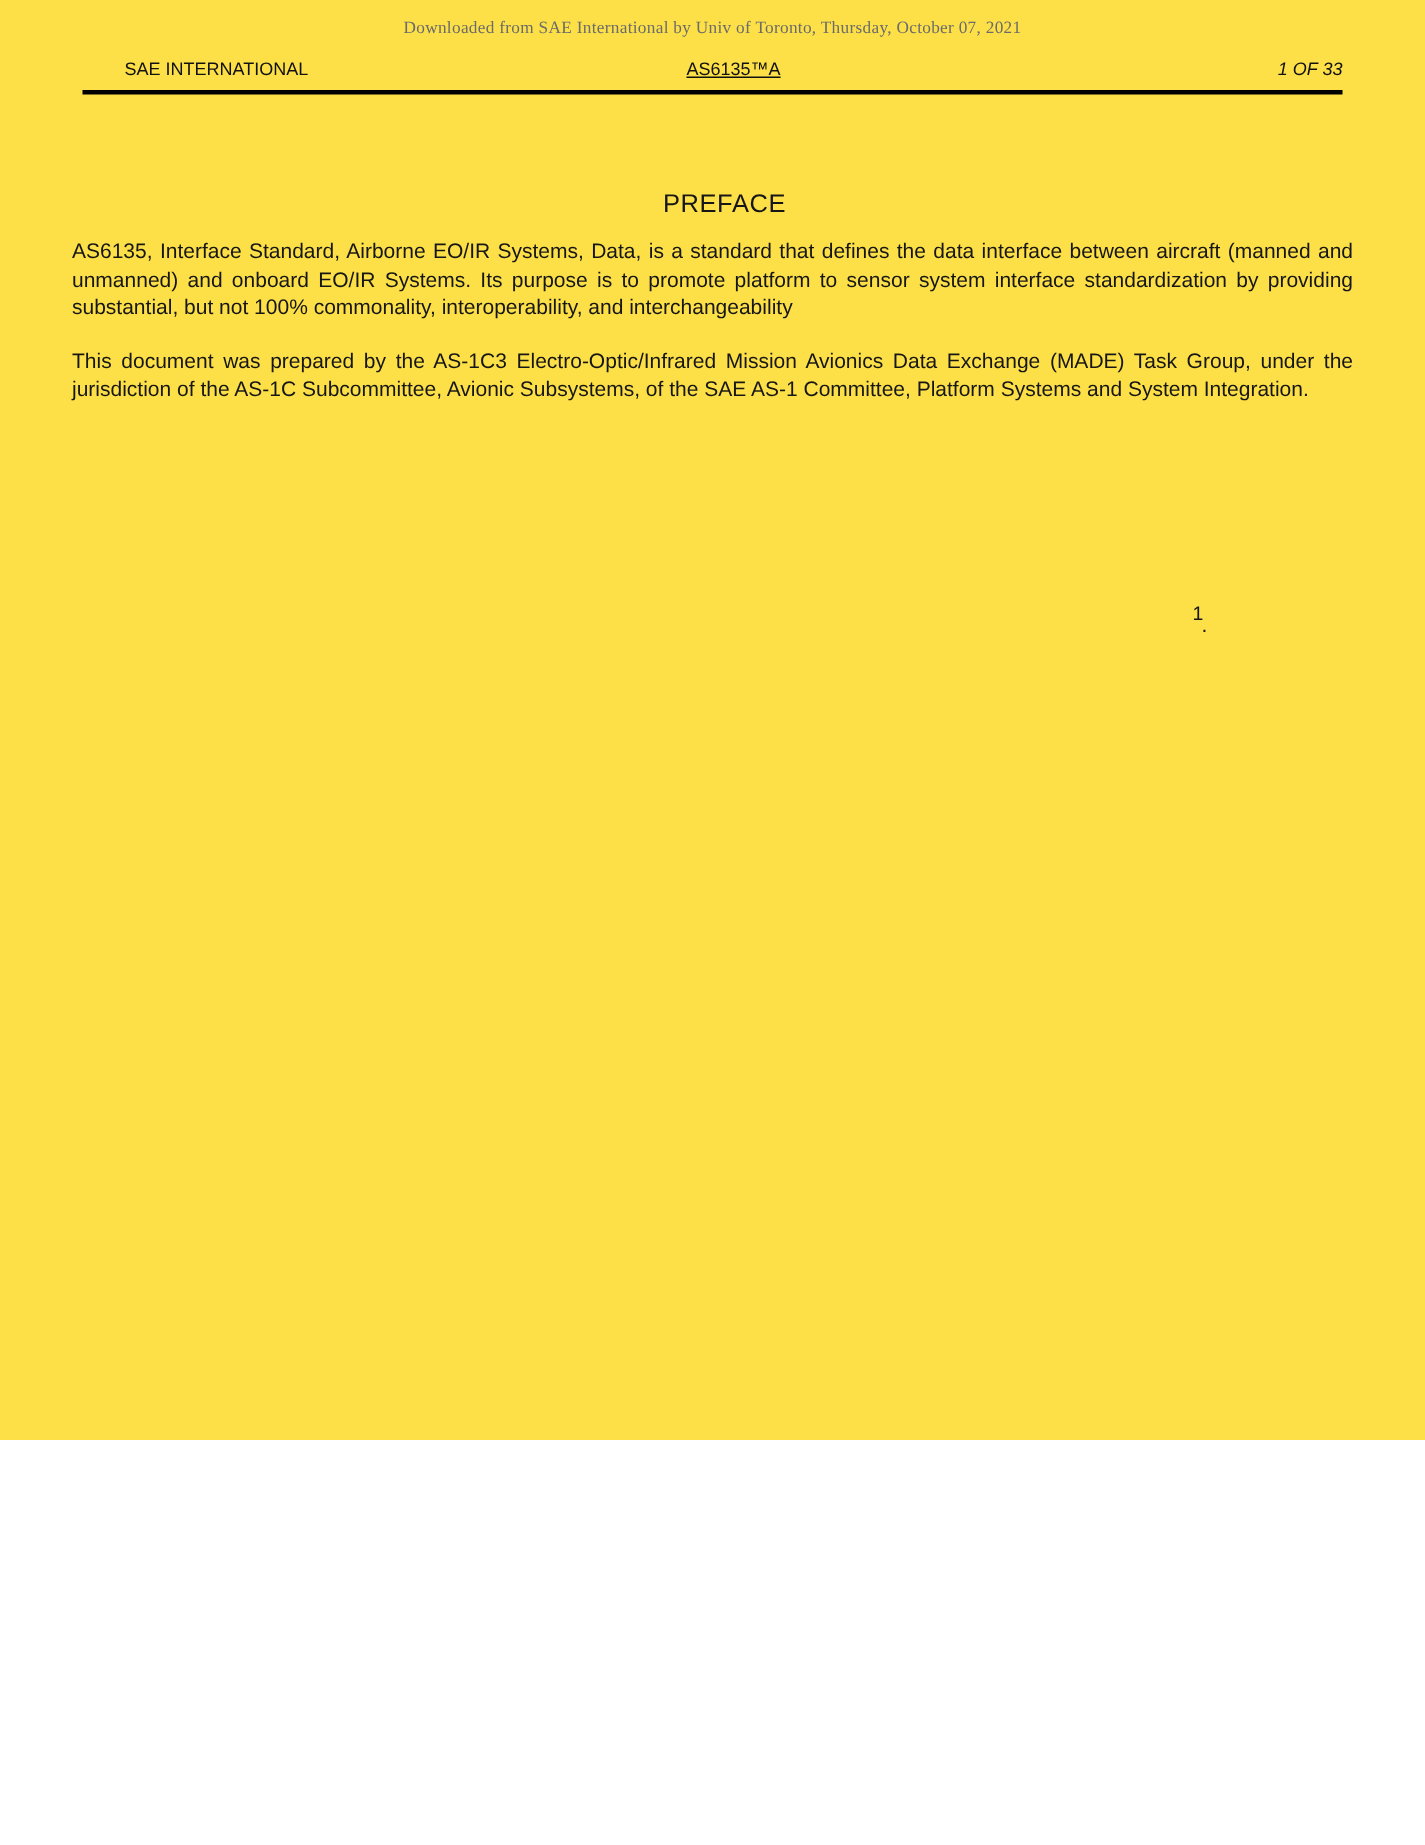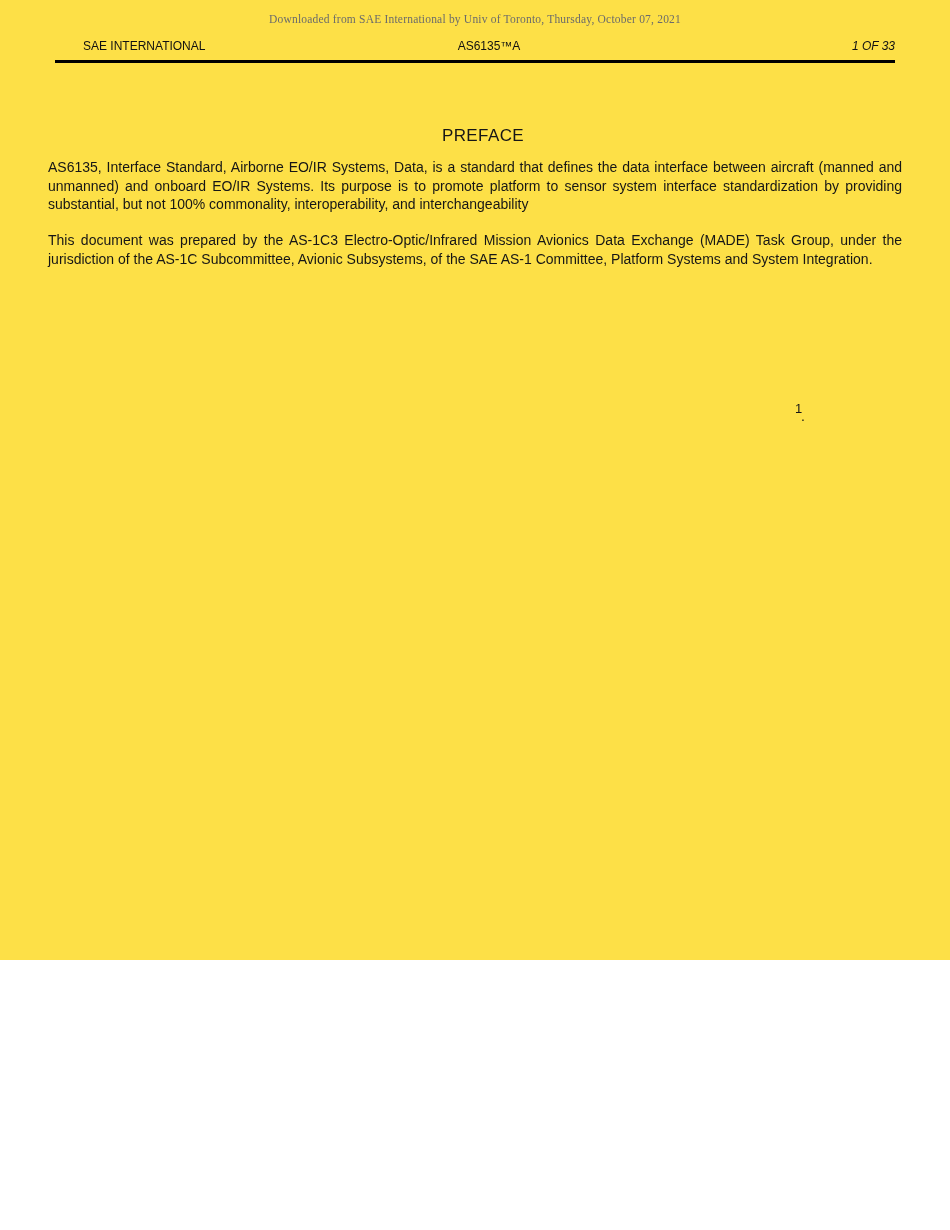--- a/index.html
+++ b/index.html
@@ -37,21 +37,21 @@
     left: 56px;
     right: 55px;
     display: flex;
     align-items: flex-end;
     font-size: 12px;
     color: #111111;
     margin-left: 27px;
   }
   .header-cell { flex: 1 1 0; white-space: nowrap; }
   .header-left  { text-align: left; }
-  .header-center{ text-align: center; }
+  .header-center{ text-align: center; text-decoration: underline; }
   .header-right { text-align: right; font-style: italic; }
 
   .header-rule {
     position: absolute;
     top: 60px;
     left: 55px;
     right: 55px;
     height: 3px;
     background: #000000;
   }

